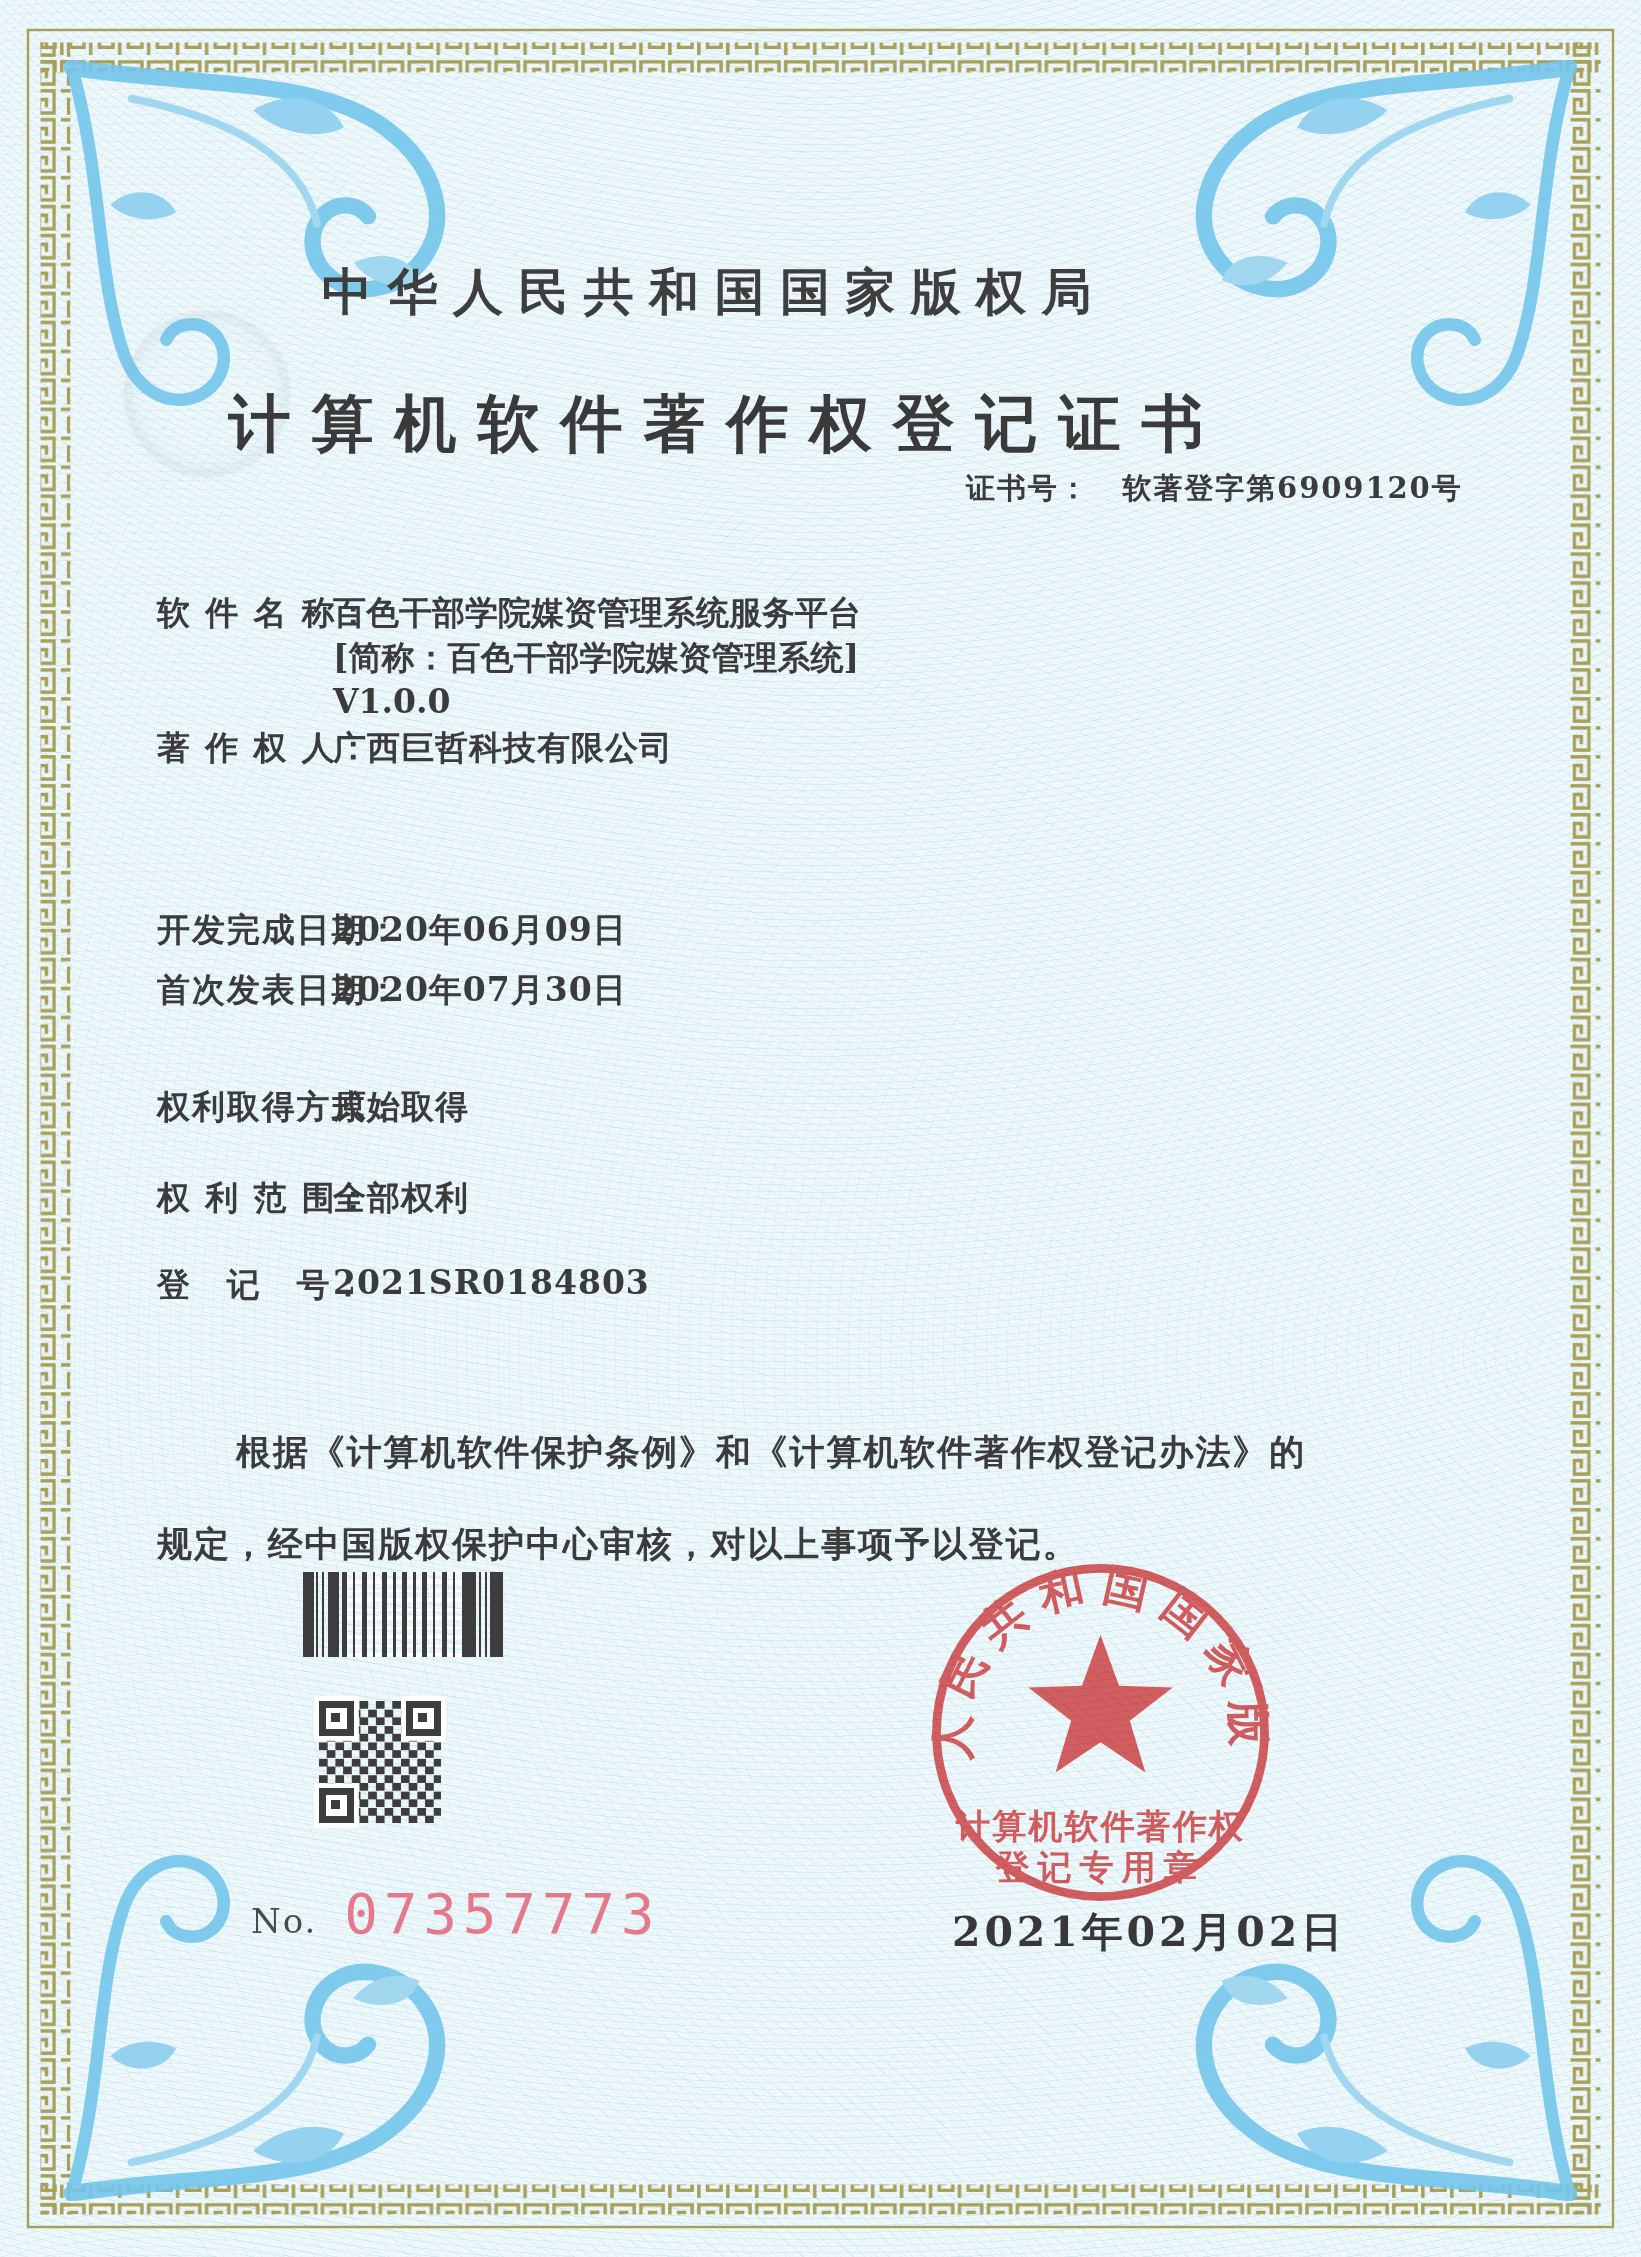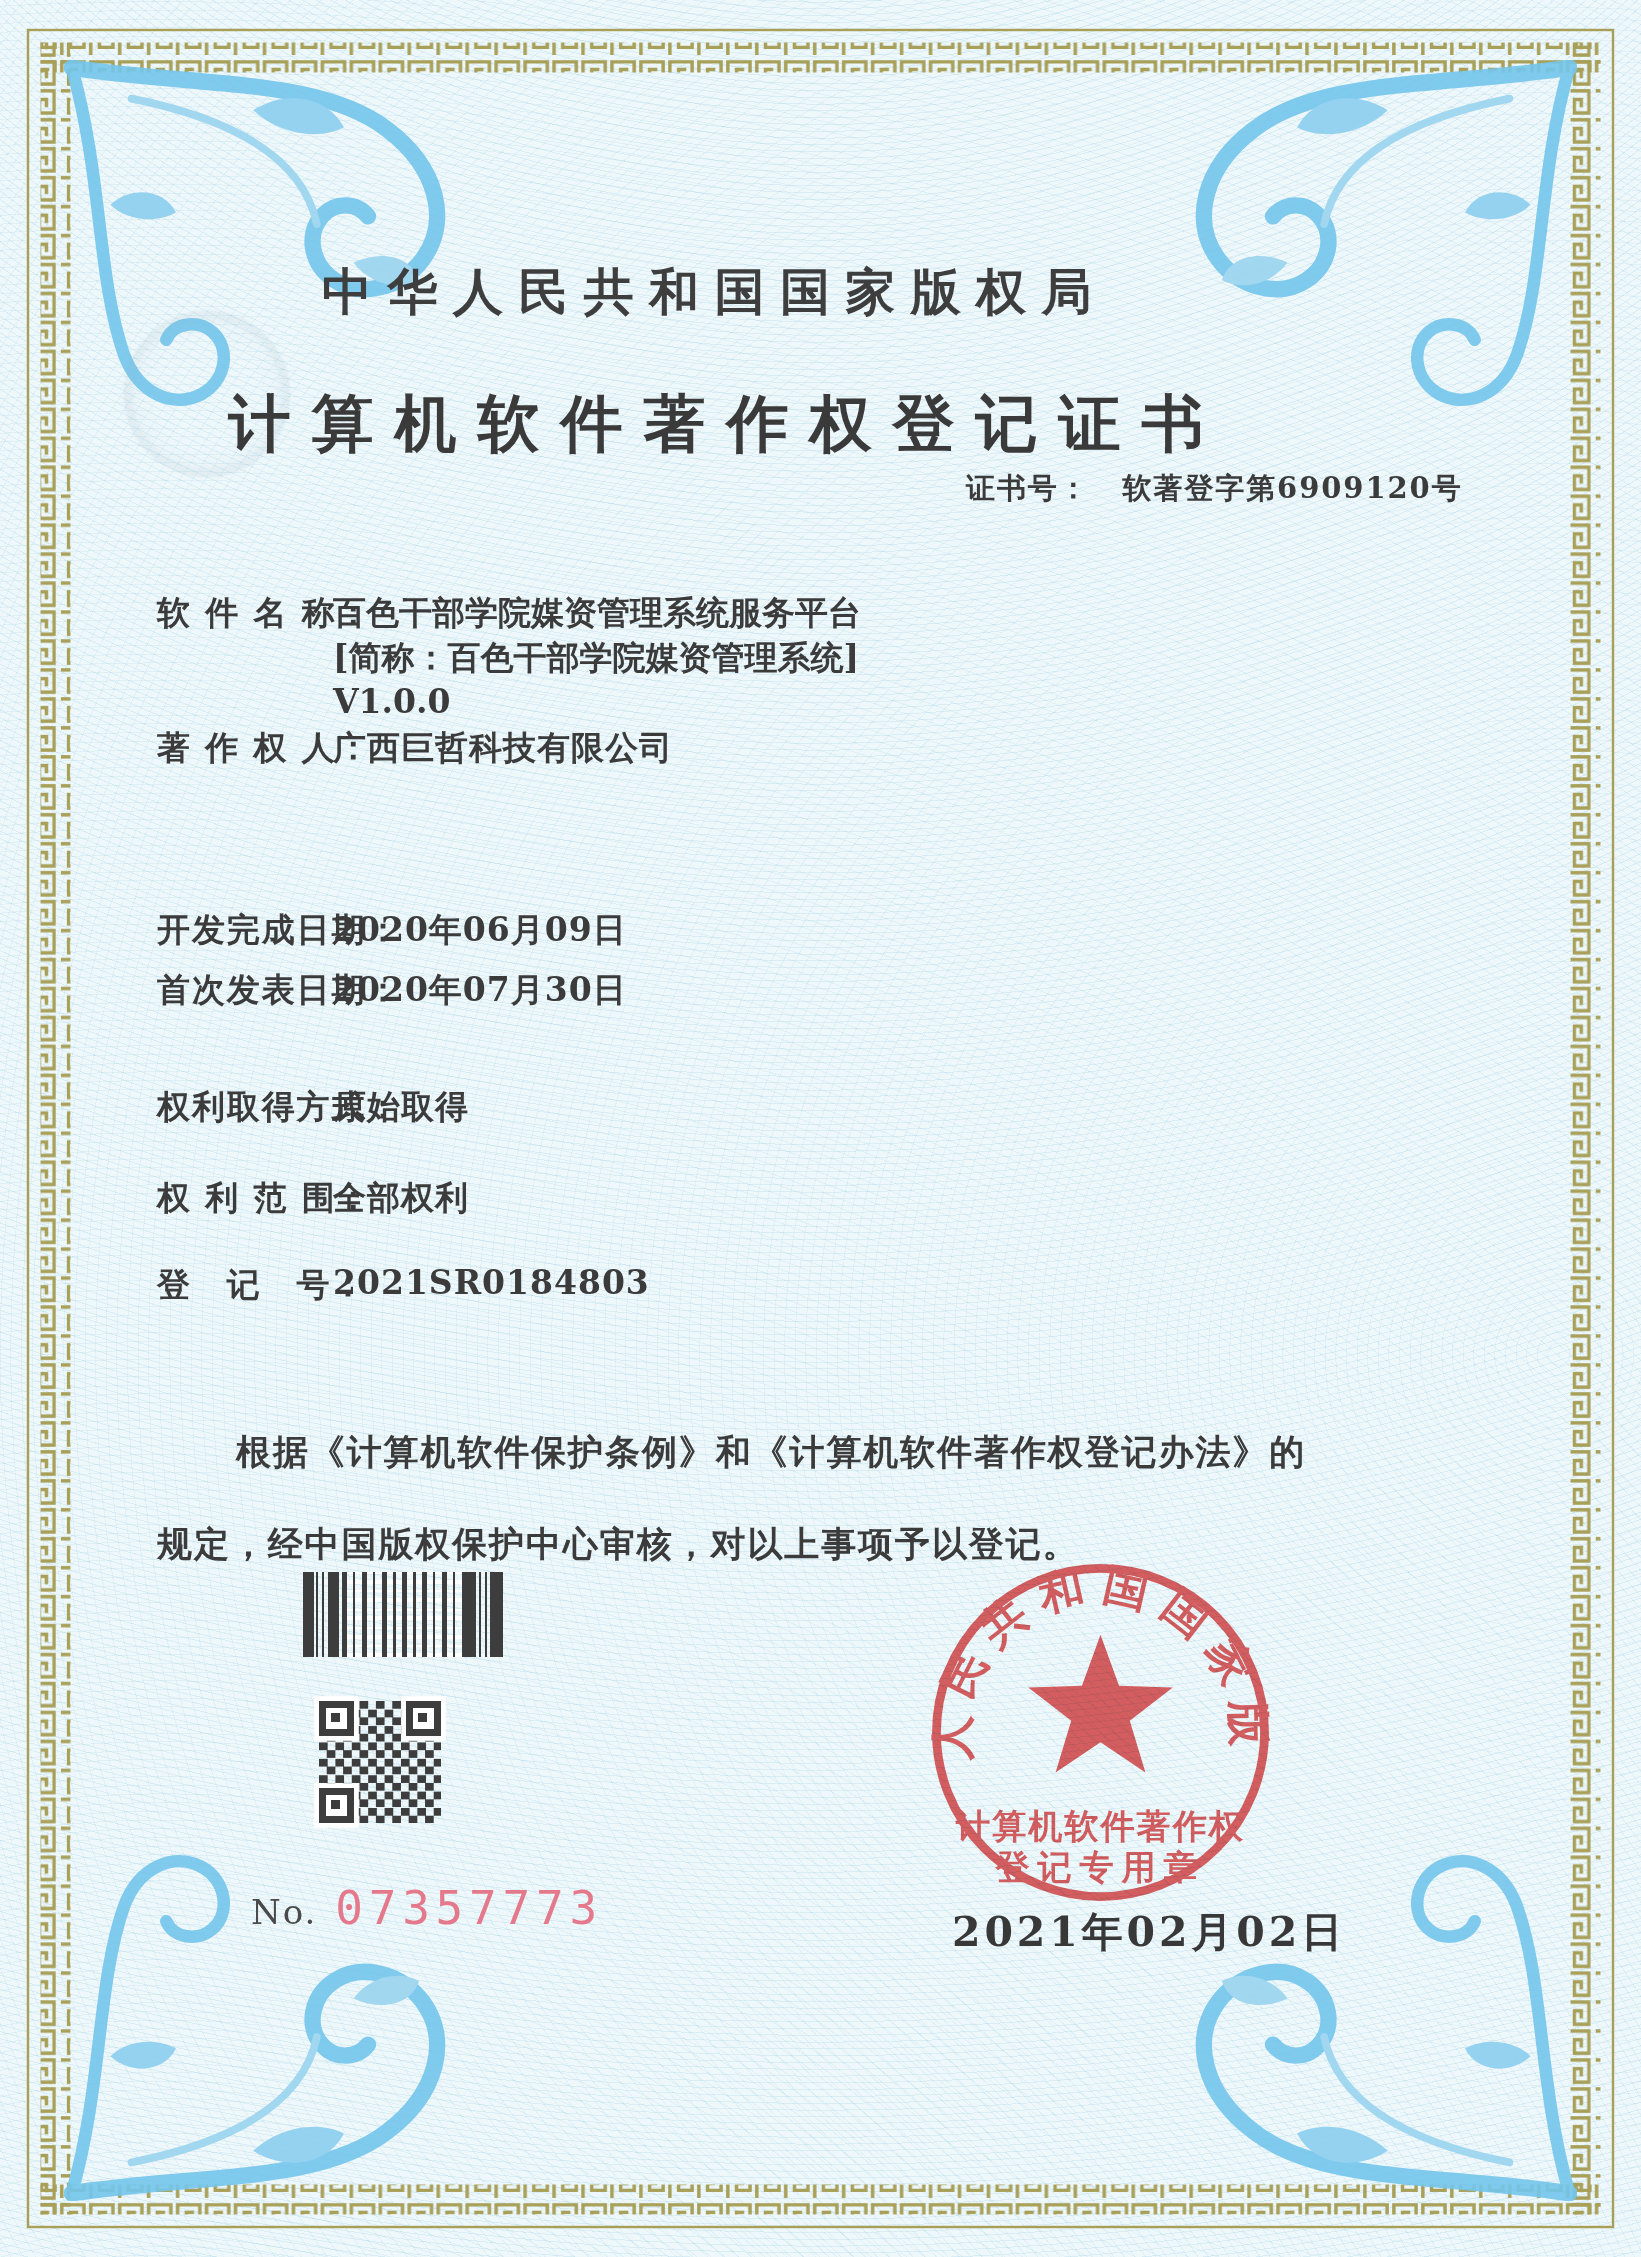--- a/index.html
+++ b/index.html
@@ -64,21 +64,21 @@
   #qr{left:319px;top:1701px;width:122px;height:122px;z-index:3;
     background:conic-gradient(#3d3d3d 25%,rgba(0,0,0,0) 0 50%,#3d3d3d 0 75%,rgba(0,0,0,0) 0);
     background-size:16.4px 16.4px;}
   .qr-eye{position:absolute;width:35px;height:35px;border:7.7px solid #3d3d3d;background:#fff;box-shadow:0 0 0 4.8px #fff;box-sizing:border-box;}
   .qr-eye i{position:absolute;left:4.8px;top:4.8px;width:9.7px;height:9.7px;background:#3d3d3d;}
   .eye-tl{left:0;top:0;} .eye-tr{right:0;top:0;} .eye-bl{left:0;bottom:0;}
 
   
   #no-line{left:251px;top:1881px;z-index:3;white-space:nowrap;}
   #no-label{font-size:34px;color:#4a4a4a;letter-spacing:1.9px;}
-  #no-value{font-family:"DejaVu Sans Mono","Liberation Mono",monospace;font-size:46px;color:#e4798c;letter-spacing:5.8px;margin-left:18px;}
+  #no-value{font-family:"DejaVu Sans Mono","Liberation Mono",monospace;font-size:56px;color:#e4798c;letter-spacing:5.8px;margin-left:27px;}
   #issue-date{left:952px;top:1877px;font-size:41px;font-weight:700;letter-spacing:3.9px;color:#383838;z-index:3;margin-top:28px;}
 
   
   #seal{left:915px;top:1547px;width:371px;height:371px;z-index:4;opacity:.92;mix-blend-mode:multiply;pointer-events:none;}
   #seal text,#seal textPath{font-family:"DejaVu Serif","Liberation Serif",serif;font-weight:700;}
 </style>
 </head>
 <body>
 
 <div id="page">

